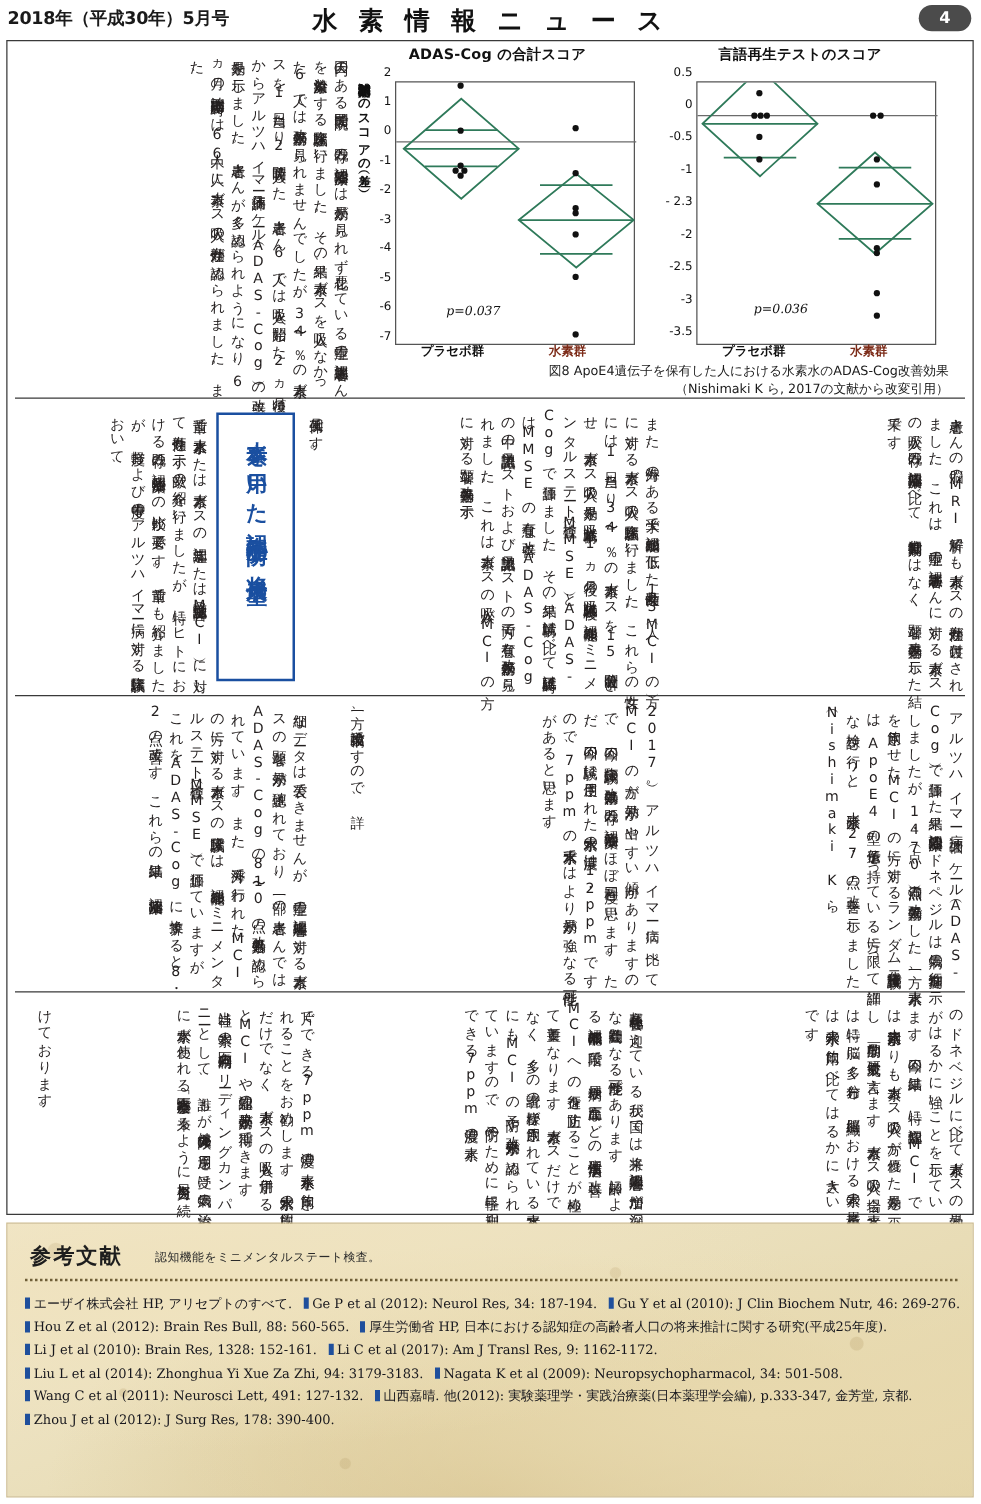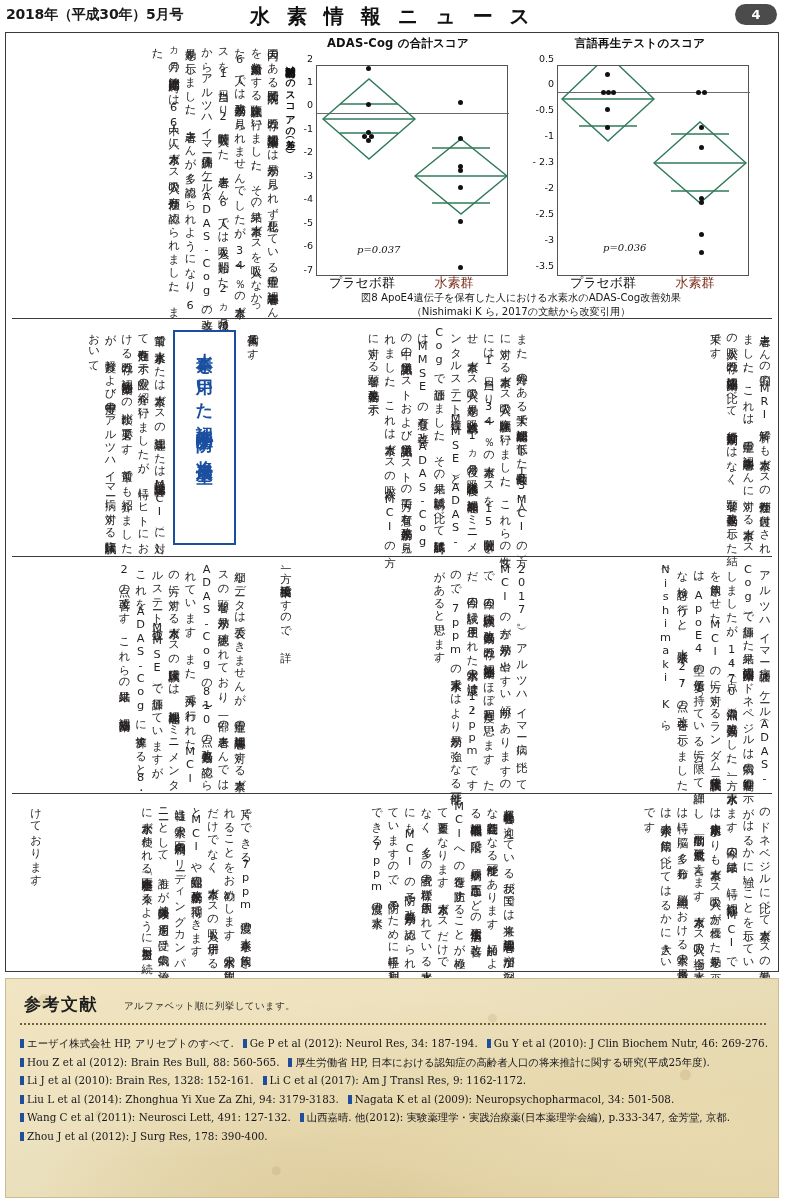--- a/index.html
+++ b/index.html
@@ -83,32 +83,32 @@
     position:absolute;writing-mode:vertical-rl;text-orientation:upright;
     font-family:"DejaVu Sans",sans-serif;font-size:10px;font-weight:700;
     color:#111;letter-spacing:.5px;
   }
   .ytick{
     position:absolute;text-align:right;
     font-family:"DejaVu Sans",sans-serif;font-size:9.5px;color:#111;
   }
   .xlabel{
     position:absolute;text-align:center;
-    font-family:"DejaVu Sans",sans-serif;font-size:13px;font-weight:400;
+    font-family:"DejaVu Sans",sans-serif;font-size:10px;font-weight:700;
   }
   .xlabel.placebo{color:#111;}
   .xlabel.hydrogen{color:#7c2b18;}
   .pval{
     position:absolute;font-family:"DejaVu Serif",serif;
     font-size:10px;font-style:italic;color:#111;
   }
   .zeroline{position:absolute;border-top:1px solid #6b6b6b;}
   .dot{position:absolute;width:5px;height:5px;border-radius:50%;background:#111;}
   .figcap{
-    position:absolute;width:100%;text-align:center;
+    position:absolute;width:100%;text-align:right;
     font-family:"DejaVu Sans",sans-serif;font-size:10.2px;color:#1a1a1a;
     line-height:1.5;
   }
 
   
   .refs{
     position:absolute;left:5px;top:978px;width:774px;height:220px;
     box-sizing:border-box;
     background:
       radial-gradient(ellipse at 18% 22%, #efe2bd 0%, rgba(239,226,189,0) 55%),
@@ -300,21 +300,21 @@
 
 <div class="vcol" style="left:12px;top:800px;width:31px;height:163px;">けております。</div>
 <div class="vcol" style="left:48px;top:800px;width:205px;height:163px;">片でできる7ppm濃度の水素水を飲用されることをお勧めします。水素水の飲用だけでなく、水素ガスの吸入も併用するとMCIや認知症の改善効果が期待できます。当社は水素の医療利用のリーディングカンパニーとして、誰もが健康保険の適用を受け病気の治療に水素が使われる「水素医療社会」が来るように日夜努力を続</div>
 
 <div class="vcol" style="left:258px;top:800px;width:258px;height:163px;">超高齢化社会を迎えている我が国では将来、認知症患者の増加が深刻な社会問題となる可能性があります。加齢による認知機能低下の段階で、糖尿病や高血圧などの生活習慣病を改善し、MCIへの進行を防止することが極めて重要となります。水素ガスだけでなく、多くの読者の皆様が飲用されている水素水にもMCIの予防や改善効果が認められていますので、予防のために手軽に利用できる7ppm濃度の水素</div>
 
 <div class="vcol" style="left:585px;top:800px;width:187px;height:163px;">のドネベジルに比べて水素ガスの効果がはるかに強いことを示しています。今回の結果は、特に認知症やMCIでは水素水飲用よりも水素ガス吸入の方が優れた効果を示し、画期的な研究成果と言えます。水素ガス吸入の場合、水素は特に脳に多く分布し、脳組織における水素の累積量は水素水の飲用に比べてはるかに大きいです。</div>
 
 <div class="refs">
   <div class="refs-title">参考文献</div>
-  <div class="refs-sub">アルファベット順に列挙しています。</div>
+  <div class="refs-sub">認知機能をミニメンタルステート検査。</div>
   <div class="refs-dash"></div>
   <div class="refs-list" id="refs-list">
       <div class="refline"><span class="refitem"><span class="refmark"></span>エーザイ株式会社 HP, アリセプトのすべて.</span><span class="refitem"><span class="refmark"></span>Ge P et al (2012): Neurol Res, 34: 187-194.</span><span class="refitem"><span class="refmark"></span>Gu Y et al (2010): J Clin Biochem Nutr, 46: 269-276.</span></div>
       <div class="refline"><span class="refitem"><span class="refmark"></span>Hou Z et al (2012): Brain Res Bull, 88: 560-565.</span><span class="refitem"><span class="refmark"></span>厚生労働省 HP, 日本における認知症の高齢者人口の将来推計に関する研究(平成25年度).</span></div>
       <div class="refline"><span class="refitem"><span class="refmark"></span>Li J et al (2010): Brain Res, 1328: 152-161.</span><span class="refitem"><span class="refmark"></span>Li C et al (2017): Am J Transl Res, 9: 1162-1172.</span></div>
       <div class="refline"><span class="refitem"><span class="refmark"></span>Liu L et al (2014): Zhonghua Yi Xue Za Zhi, 94: 3179-3183.</span><span class="refitem"><span class="refmark"></span>Nagata K et al (2009): Neuropsychopharmacol, 34: 501-508.</span></div>
       <div class="refline"><span class="refitem"><span class="refmark"></span>Wang C et al (2011): Neurosci Lett, 491: 127-132.</span><span class="refitem"><span class="refmark"></span>山西嘉晴. 他(2012): 実験薬理学・実践治療薬(日本薬理学会編), p.333-347, 金芳堂, 京都.</span></div>
       <div class="refline"><span class="refitem"><span class="refmark"></span>Zhou J et al (2012): J Surg Res, 178: 390-400.</span></div>
     </div>
 </div>

